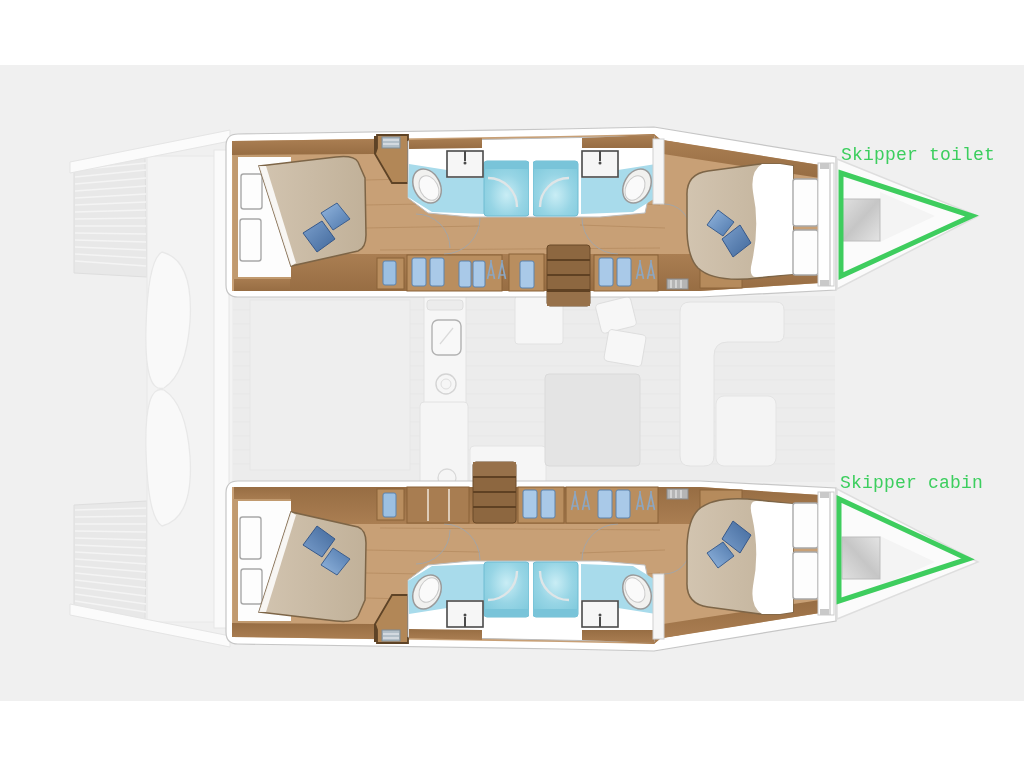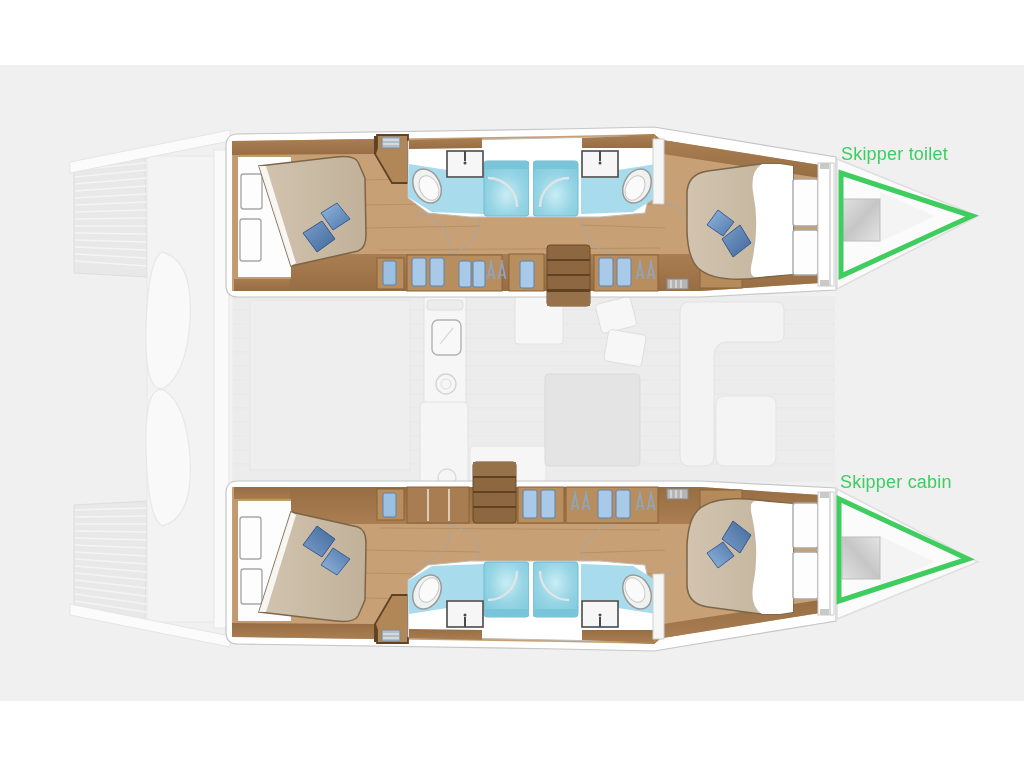--- a/index.html
+++ b/index.html
@@ -1,16 +1,16 @@
 <!DOCTYPE html>
 <html><head>
 <meta charset="utf-8">
 <style>
   html,body{margin:0;padding:0;background:#fff;}
-  .wrap{width:1024px;height:768px;position:relative;font-family:Liberation Sans, sans-serif;}
+  .wrap{width:1024px;height:768px;position:relative;font-family:Liberation Mono, monospace;}
 </style>
 </head>
 <body>
 <div class="wrap">
 <svg width="1024" height="768" viewBox="0 0 1024 768" xmlns="http://www.w3.org/2000/svg">
 <defs>
   <linearGradient id="woodDark" x1="0" y1="0" x2="0" y2="1">
     <stop offset="0" stop-color="#aa7e52"></stop>
     <stop offset="1" stop-color="#976d43"></stop>
   </linearGradient>

